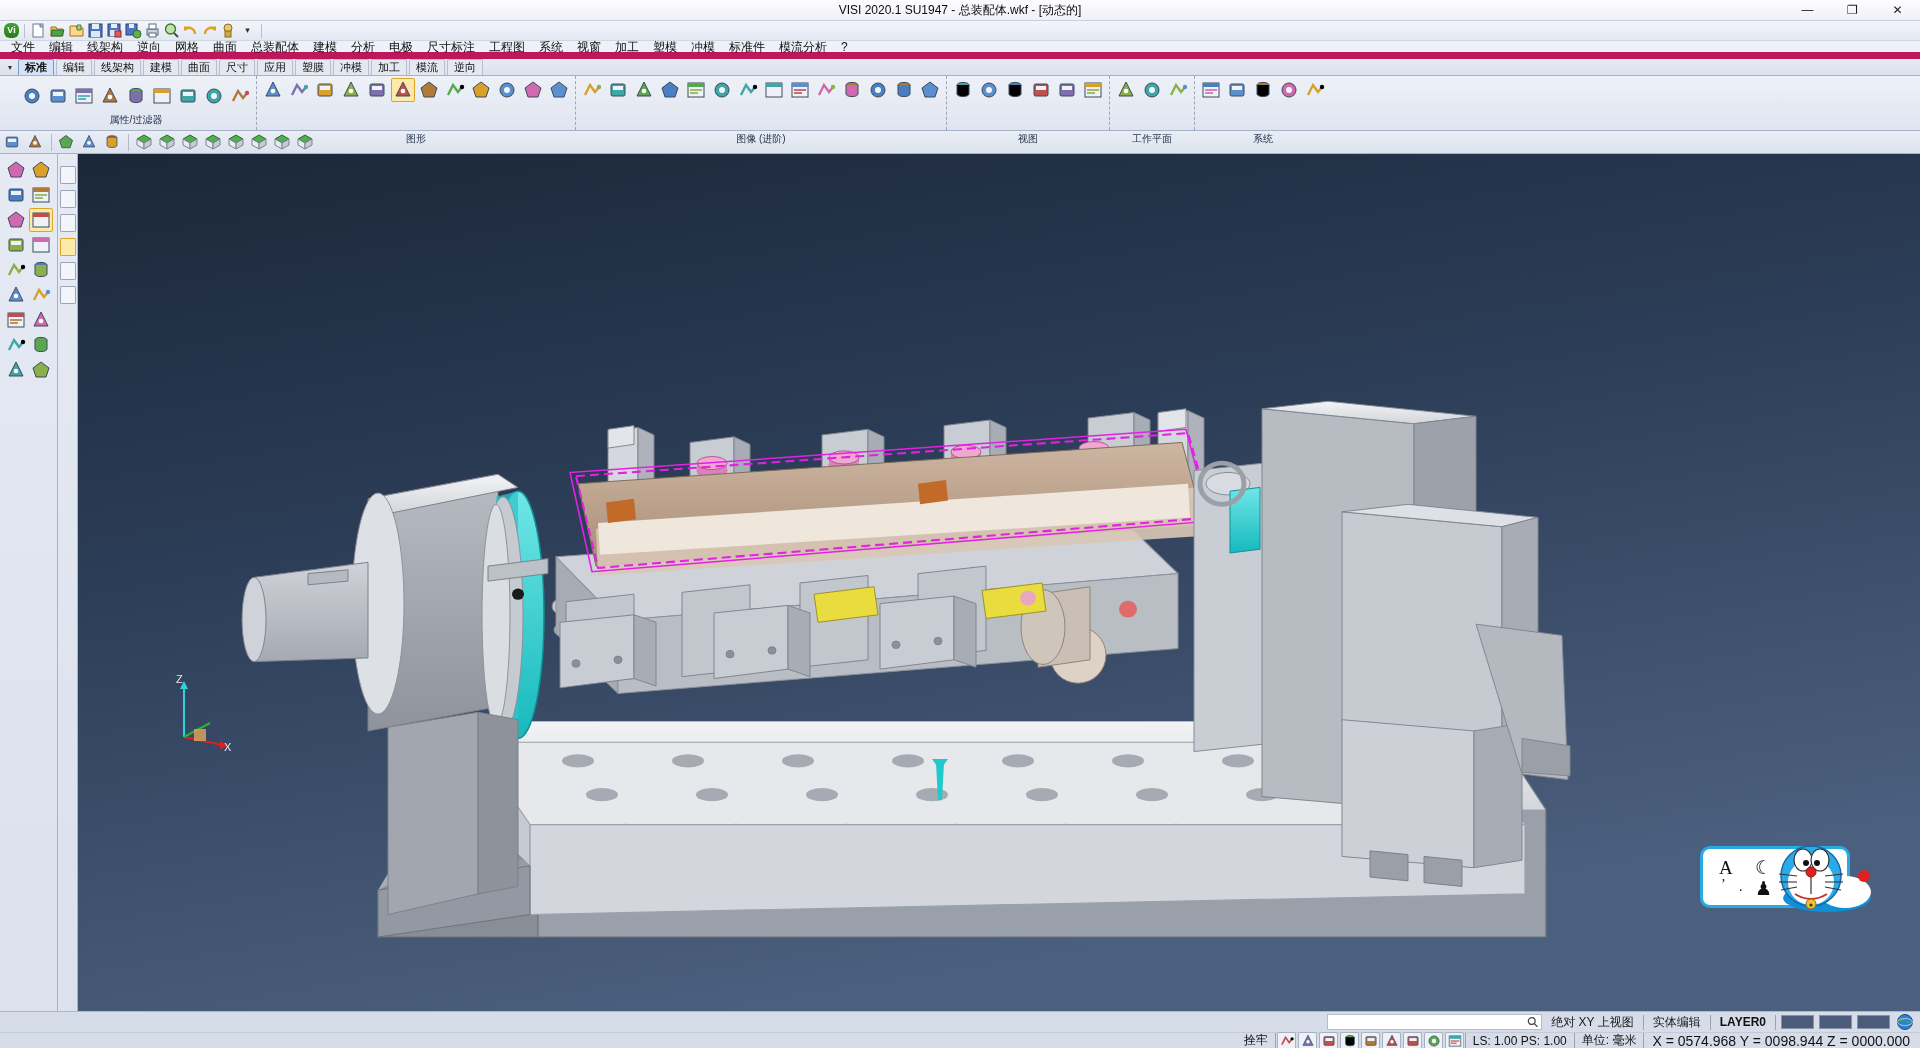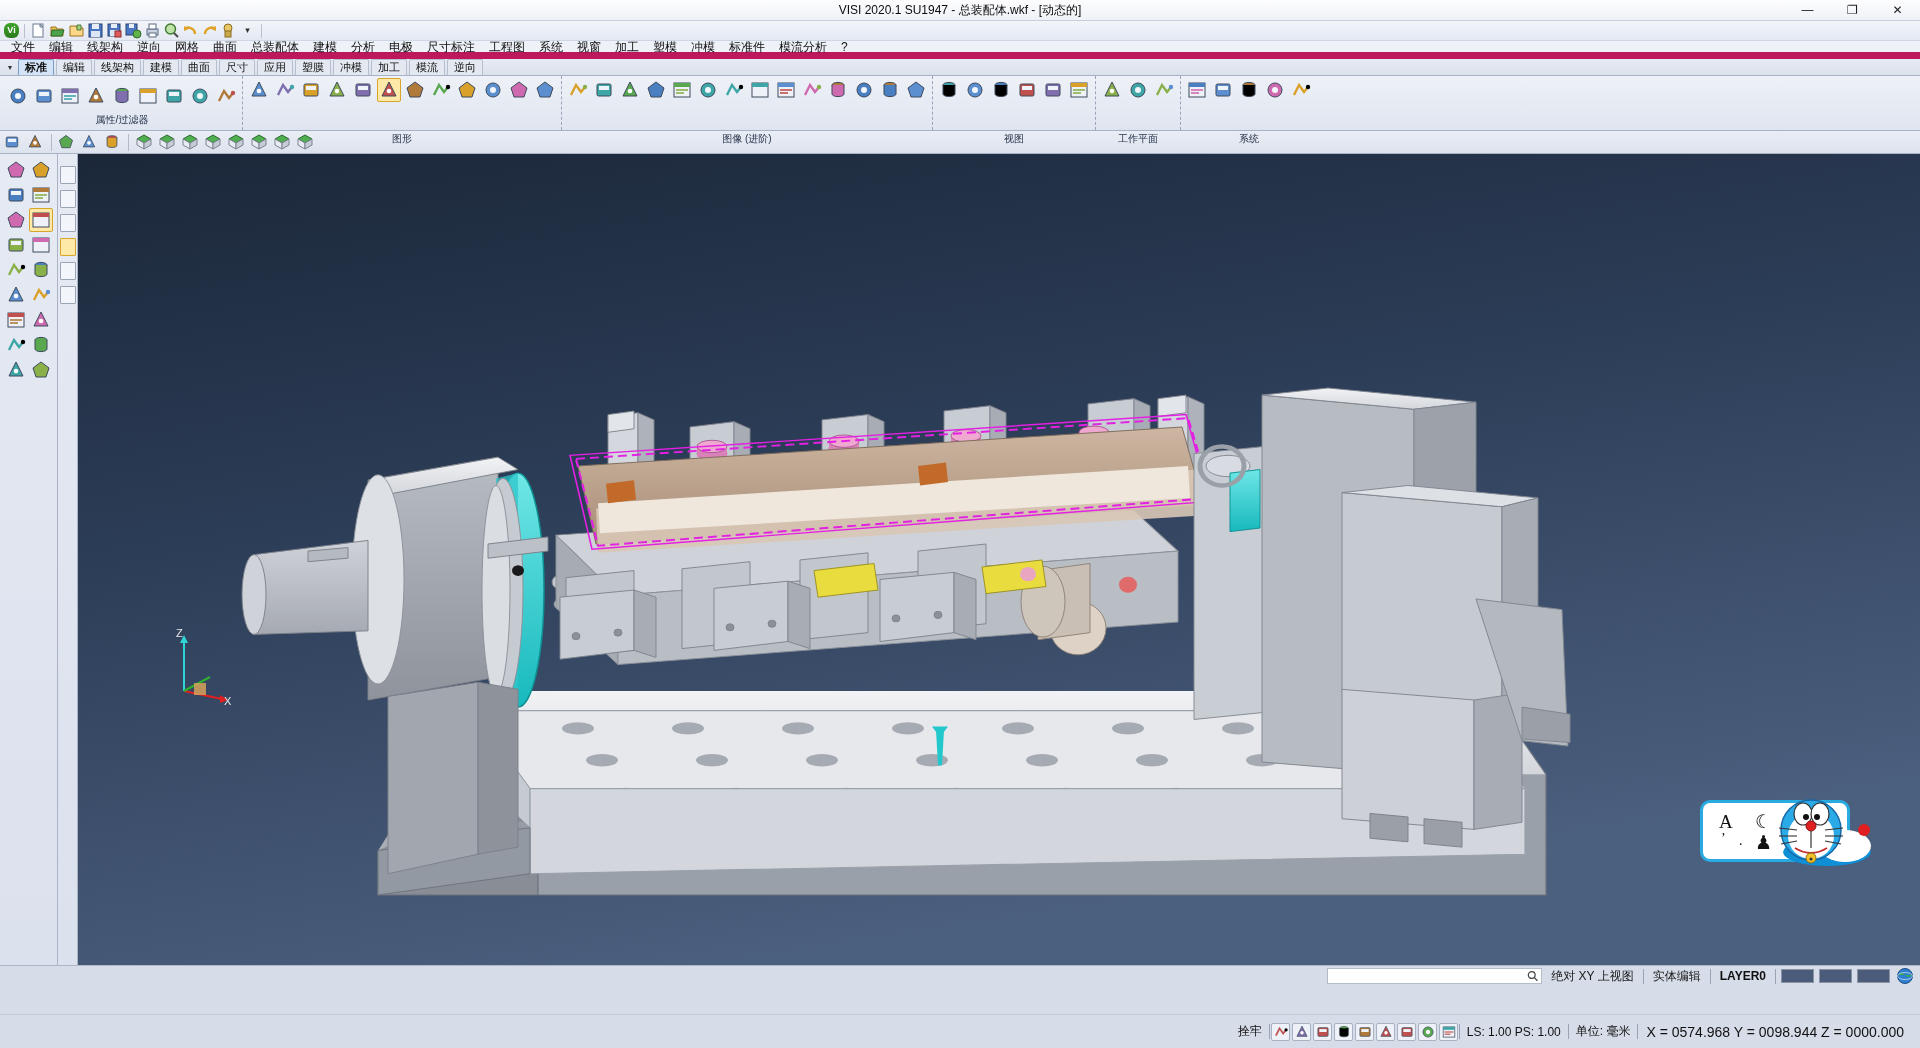--- a/index.html
+++ b/index.html
@@ -66,21 +66,21 @@
     font-size: 11px; color: #111; padding: 0px 6px; line-height: 15px;
     border: 1px solid #b6bfd0; border-bottom: none; background: #e3e8f1;
     margin-right: 2px; border-radius: 2px 2px 0 0; white-space: nowrap;
   }
   .rtab.active { background: #d3e4f8; border-color: #7a9cc4; font-weight: bold; }
 
   
   .ribbon {
     height: 55px; background: linear-gradient(#eef1f7,#dfe5f0);
     border-bottom: 1px solid #a8b2c6; display: flex; align-items: stretch; flex: none;
-    padding-left: 2px;
+    padding-left: 16px;
   }
   .rgroup { display: flex; flex-direction: column; position: relative; padding: 0 4px; }
   .rgroup + .rgroup { border-left: 1px dashed #9aa5ba; gap: 31px; }
   .rg-icons { display: flex; align-items: center; gap: 2px; height: 38px; padding-top: 2px; }
   .rg-label { text-align: center; font-size: 10px; color: #24324a; line-height: 12px; }
   .ricon {
     width: 24px; height: 24px; border: 1px solid transparent; border-radius: 2px;
     position: relative; display: block;
   }
   .ricon.sel { background: #ffe9a8; border-color: #d6a62a; }
@@ -145,24 +145,23 @@
   .sb-search {
     width: 215px; height: 16px; background: #fff; border: 1px solid #b4bccb;
     display: flex; align-items: center; justify-content: flex-end; padding-right: 3px;
   }
   .sb-item { font-size: 12px; color: #1a1a1a; padding: 0 9px; line-height: 18px; white-space: nowrap; }
   .sb-div { width: 1px; height: 15px; background: #9aa3b3; }
   .sb-layer { font-size: 12px; font-weight: bold; color: #111; padding: 0 9px; }
   .sb-color { width: 33px; height: 14px; background: #4a5c7a; border: 1px solid #8a93a5; margin-left: 5px; }
 
   .statusbar2 {
-    height: 34px; background: #d6dce8; border-top: 1px solid #c3cad8;
+    height: 16px; background: #d6dce8; border-top: 1px solid #c3cad8;
     display: flex; align-items: center; justify-content: flex-end; flex: none;
-    padding-right: 10px;
-    margin-top: 28px;
+    padding-right: 4px;
   }
   .sb2-text { font-size: 12px; color: #111; padding: 0 7px; white-space: nowrap; }
   .sb2-btn { width: 19px; height: 18px; border: 1px solid #a9b2c2; background: #eef1f7; border-radius: 2px; margin: 0 1px; position: relative; }
   .coords { font-size: 14px; color: #111; padding-left: 8px; padding-right: 6px; white-space: nowrap; }
 </style>
 </head>
 <body>
 
 <div class="app">
 

